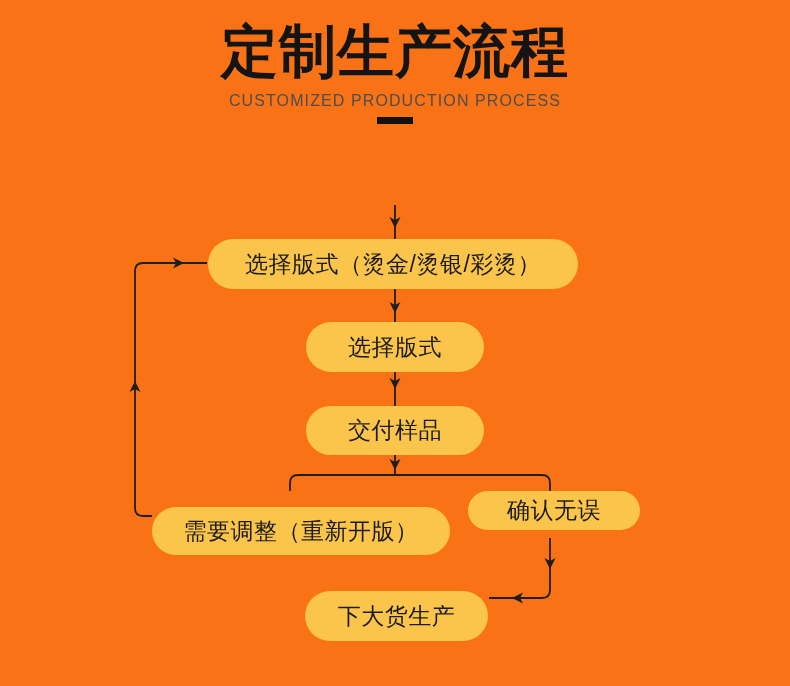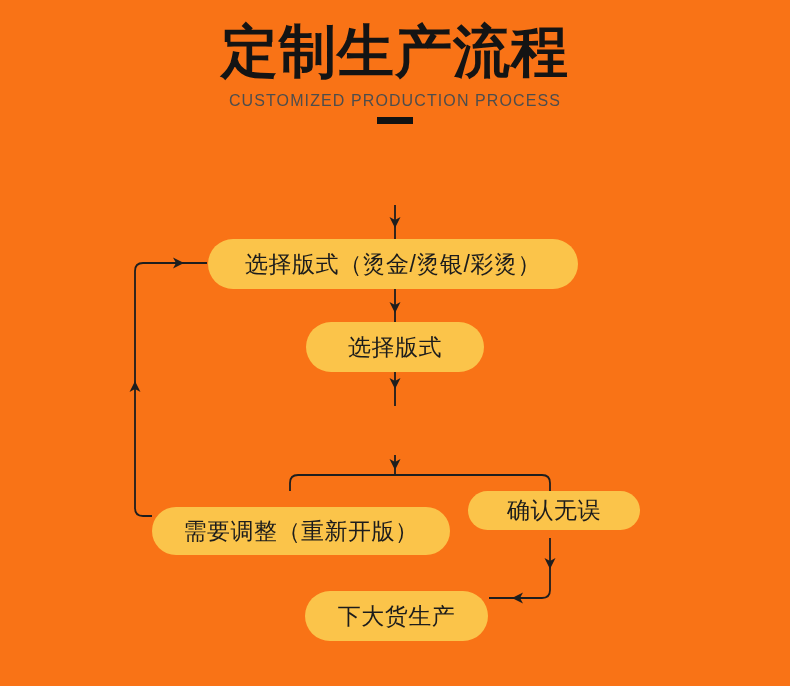--- a/index.html
+++ b/index.html
@@ -114,17 +114,18 @@
     <polygon points="544.5,558 550,561 555.5,558 550,569"></polygon>
     <polygon points="523,592.5 520,598 523,603.5 512,598"></polygon>
 
     <path d="M152 516 L143 516 Q135 516 135 508 L135 271 Q135 263 143 263 L207 263"></path>
     <polygon points="129.5,392 135,389 140.5,392 135,381"></polygon>
     <polygon points="173,257.5 176,263 173,268.5 184,263"></polygon>
   </svg>
 
   <div class="node node-2">选择版式（烫金/烫银/彩烫）</div>
   <div class="node node-3">选择版式</div>
+  <div class="node node-4">交付样品</div>
   <div class="node node-5">需要调整（重新开版）</div>
   <div class="node node-6">确认无误</div>
   <div class="node node-7">下大货生产</div>
 
 </div>
 
 </body></html>

